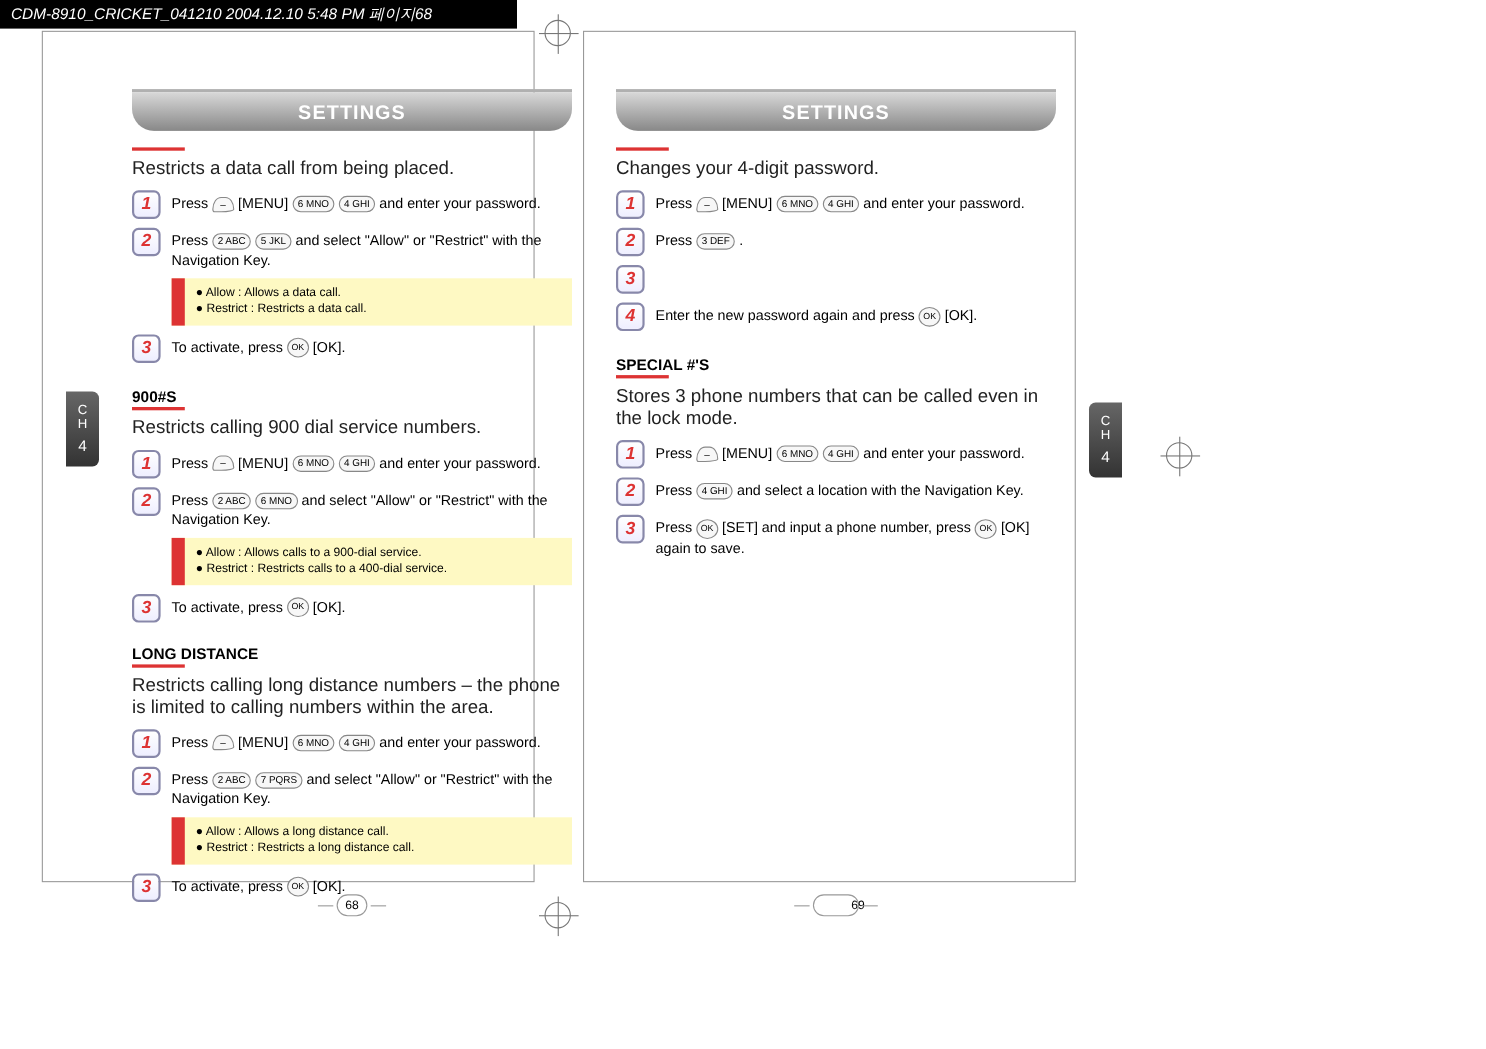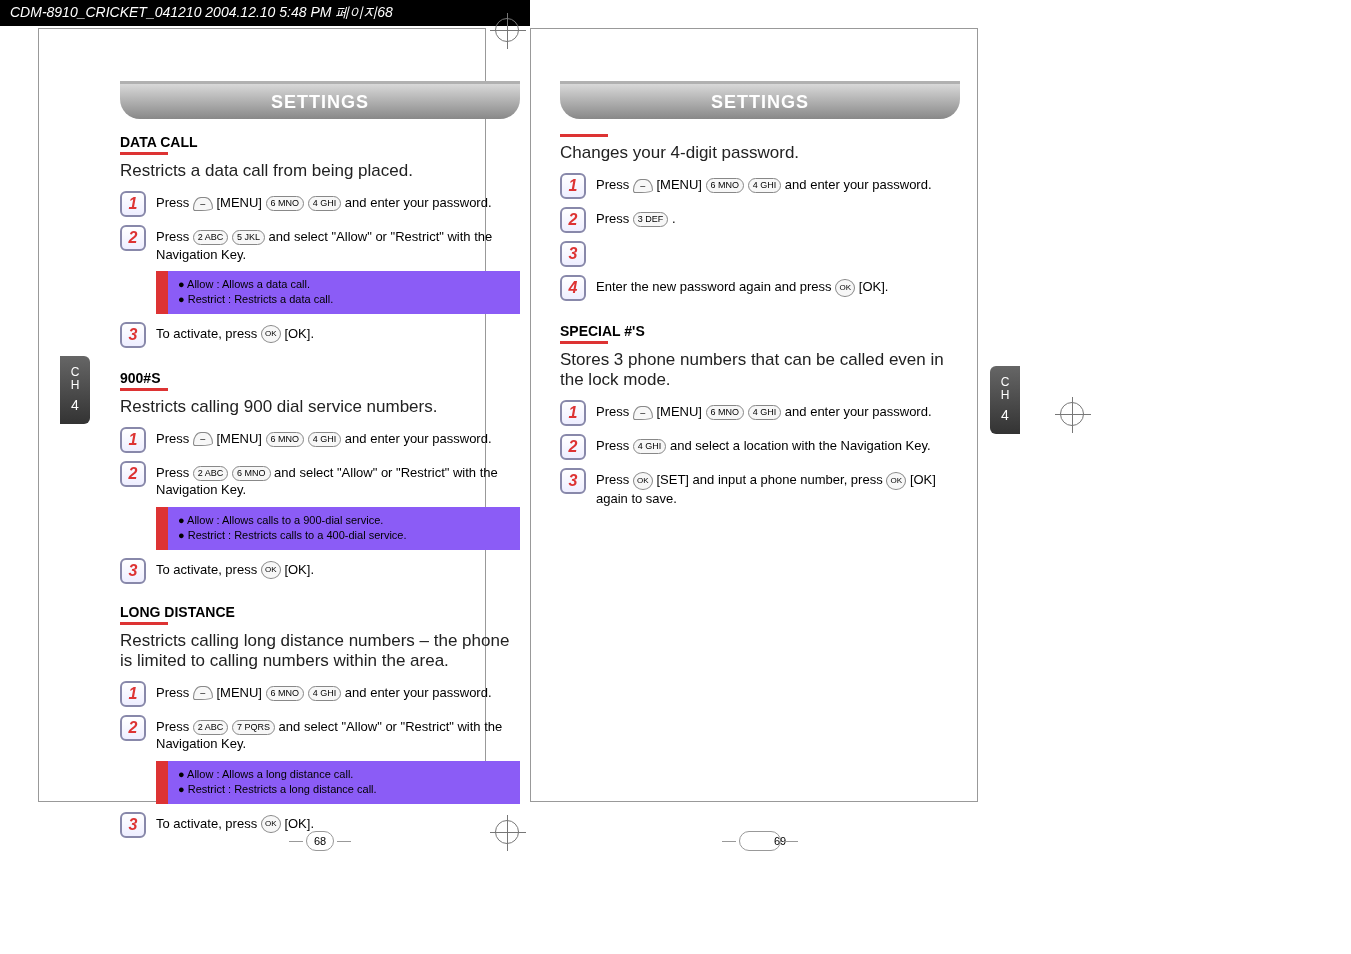--- a/index.html
+++ b/index.html
@@ -9,21 +9,21 @@
     width: 1351px;
     height: 954px;
     position: relative;
   }
   .header-bar {
     background: #000;
     color: #fff;
     font-size: 14px;
     padding: 4px 10px;
     font-style: italic;
-    width: 530px;
+    width: 470px;
   }
   .crop-frame {
     position: absolute;
     border: 1px solid #999;
     pointer-events: none;
   }
   .crop-outer-left { left: 38px; top: 28px; width: 448px; height: 774px; }
   .crop-outer-right { left: 530px; top: 28px; width: 448px; height: 774px; }
 
   .spread {
@@ -79,21 +79,21 @@
     align-items: center;
     justify-content: center;
     font-weight: bold;
     font-style: italic;
     font-size: 16px;
     color: #d33;
     background: linear-gradient(#fff,#eef);
   }
   .step-text { padding-top: 3px; line-height: 1.35; }
   .note-box {
-    background: #8b5cf6;
+    background: #fef9c3;
     border-left: 12px solid #d33;
     padding: 6px 10px;
     font-size: 11px;
     margin: 6px 0 6px 36px;
     line-height: 1.4;
   }
   .note-box .dot::before { content:'● '; color:#000; }
   .side-tab {
     position: absolute;
     background: linear-gradient(#666,#333);
@@ -169,21 +169,20 @@
 
   <div class="page">
     <div class="side-tab left">
       <div>C</div>
       <div>H</div>
       <div style="margin-top:6px;font-size:14px;">4</div>
     </div>
 
     <div class="tab-header">SETTINGS</div>
 
-    <div class="section-title">DATA CALL</div>
     <div class="underline-accent"></div>
     <div class="section-desc">Restricts a data call from being placed.</div>
 
     <div class="step">
       <div class="step-num">1</div>
       <div class="step-text">
         Press <span class="key soft">–</span> [MENU]
         <span class="key">6 MNO</span>
         <span class="key">4 GHI</span>
         and enter your password.

